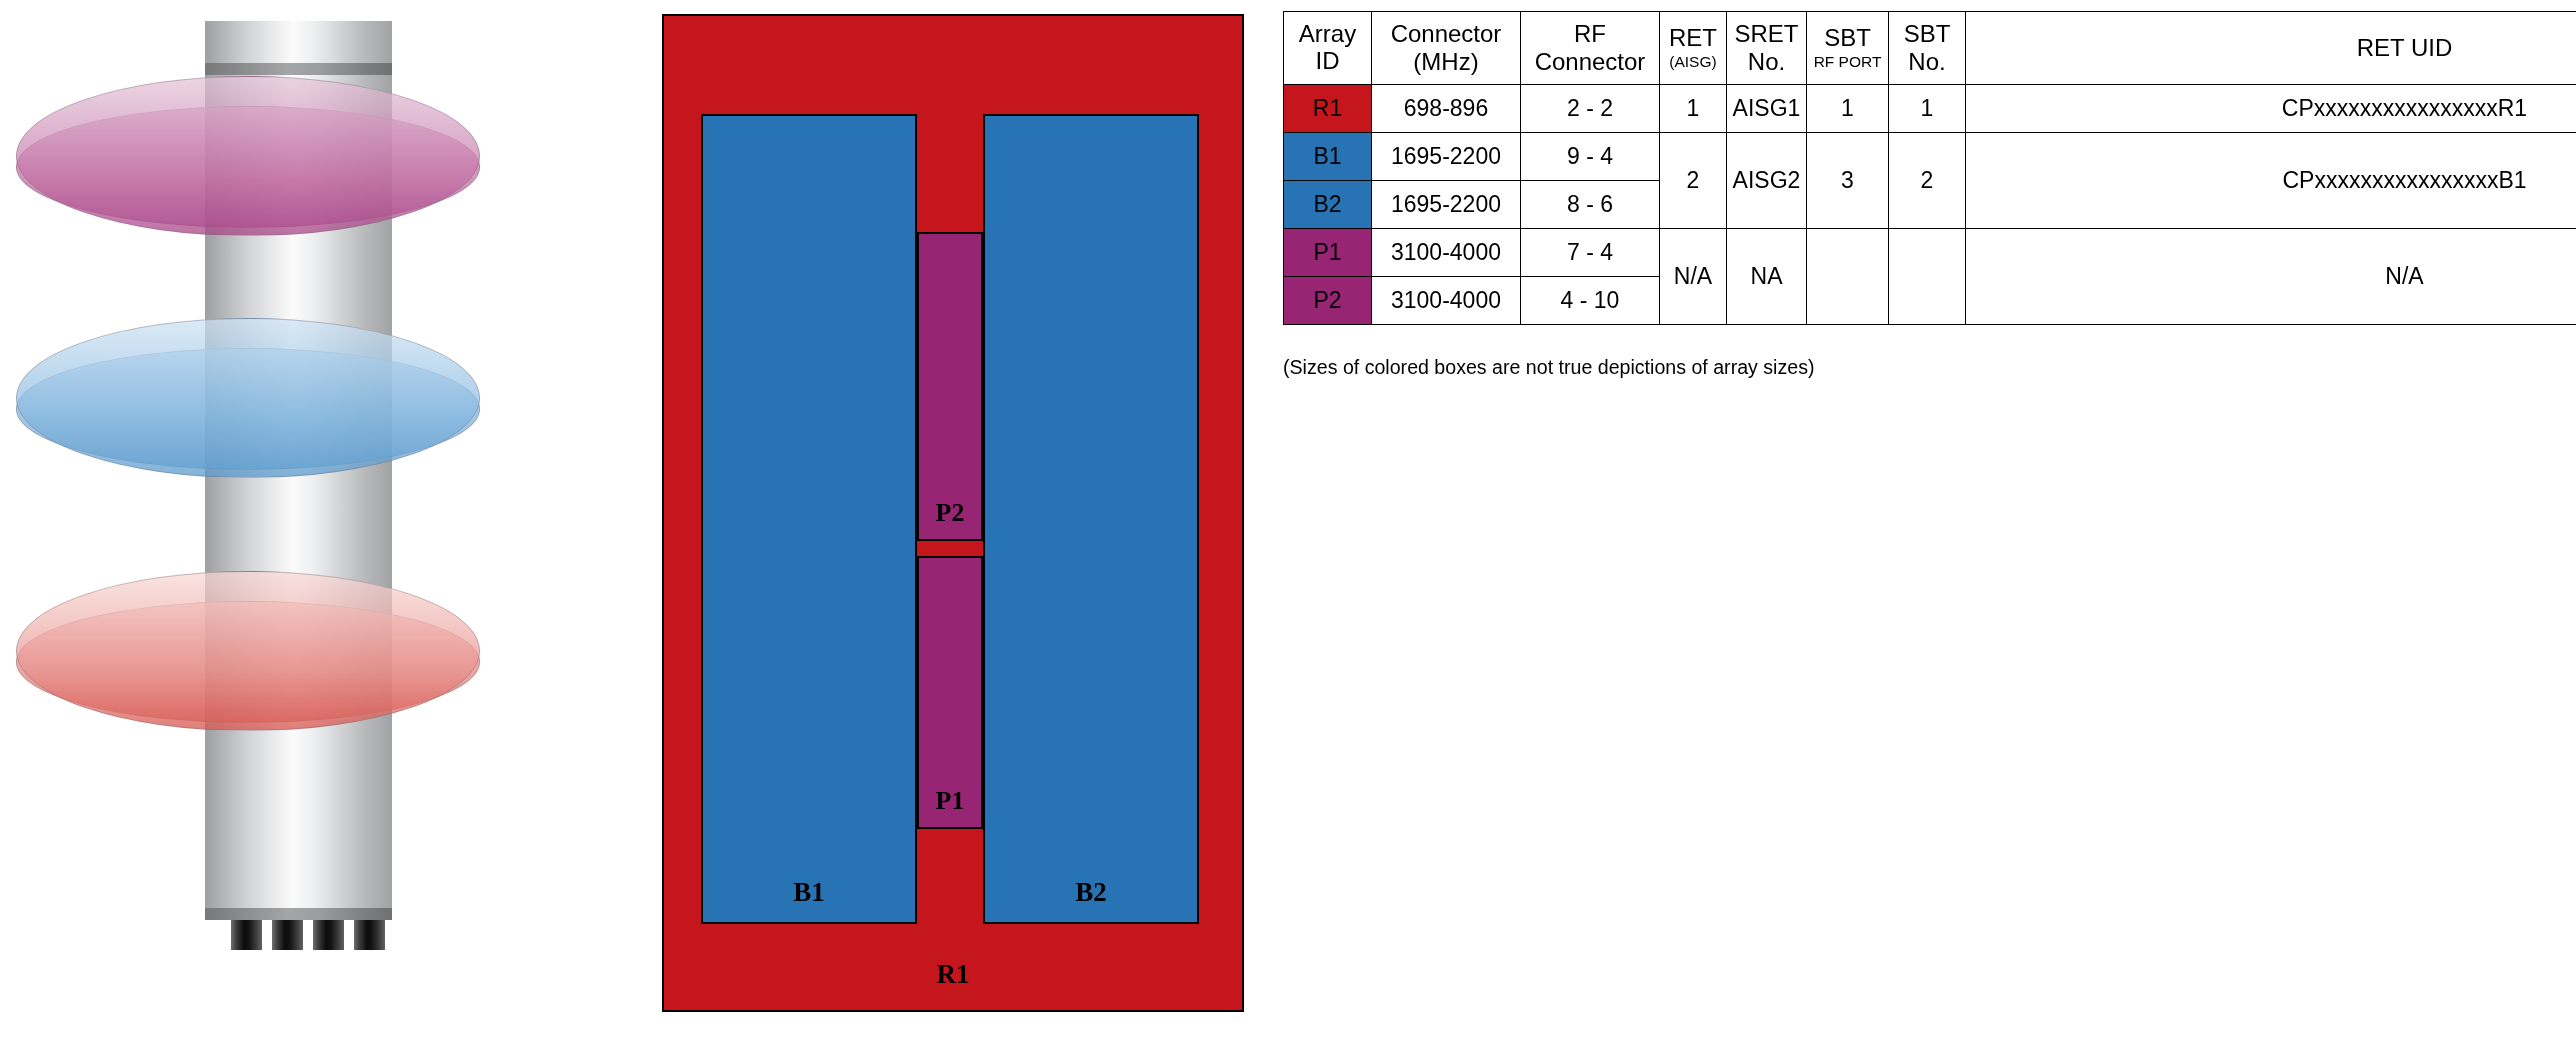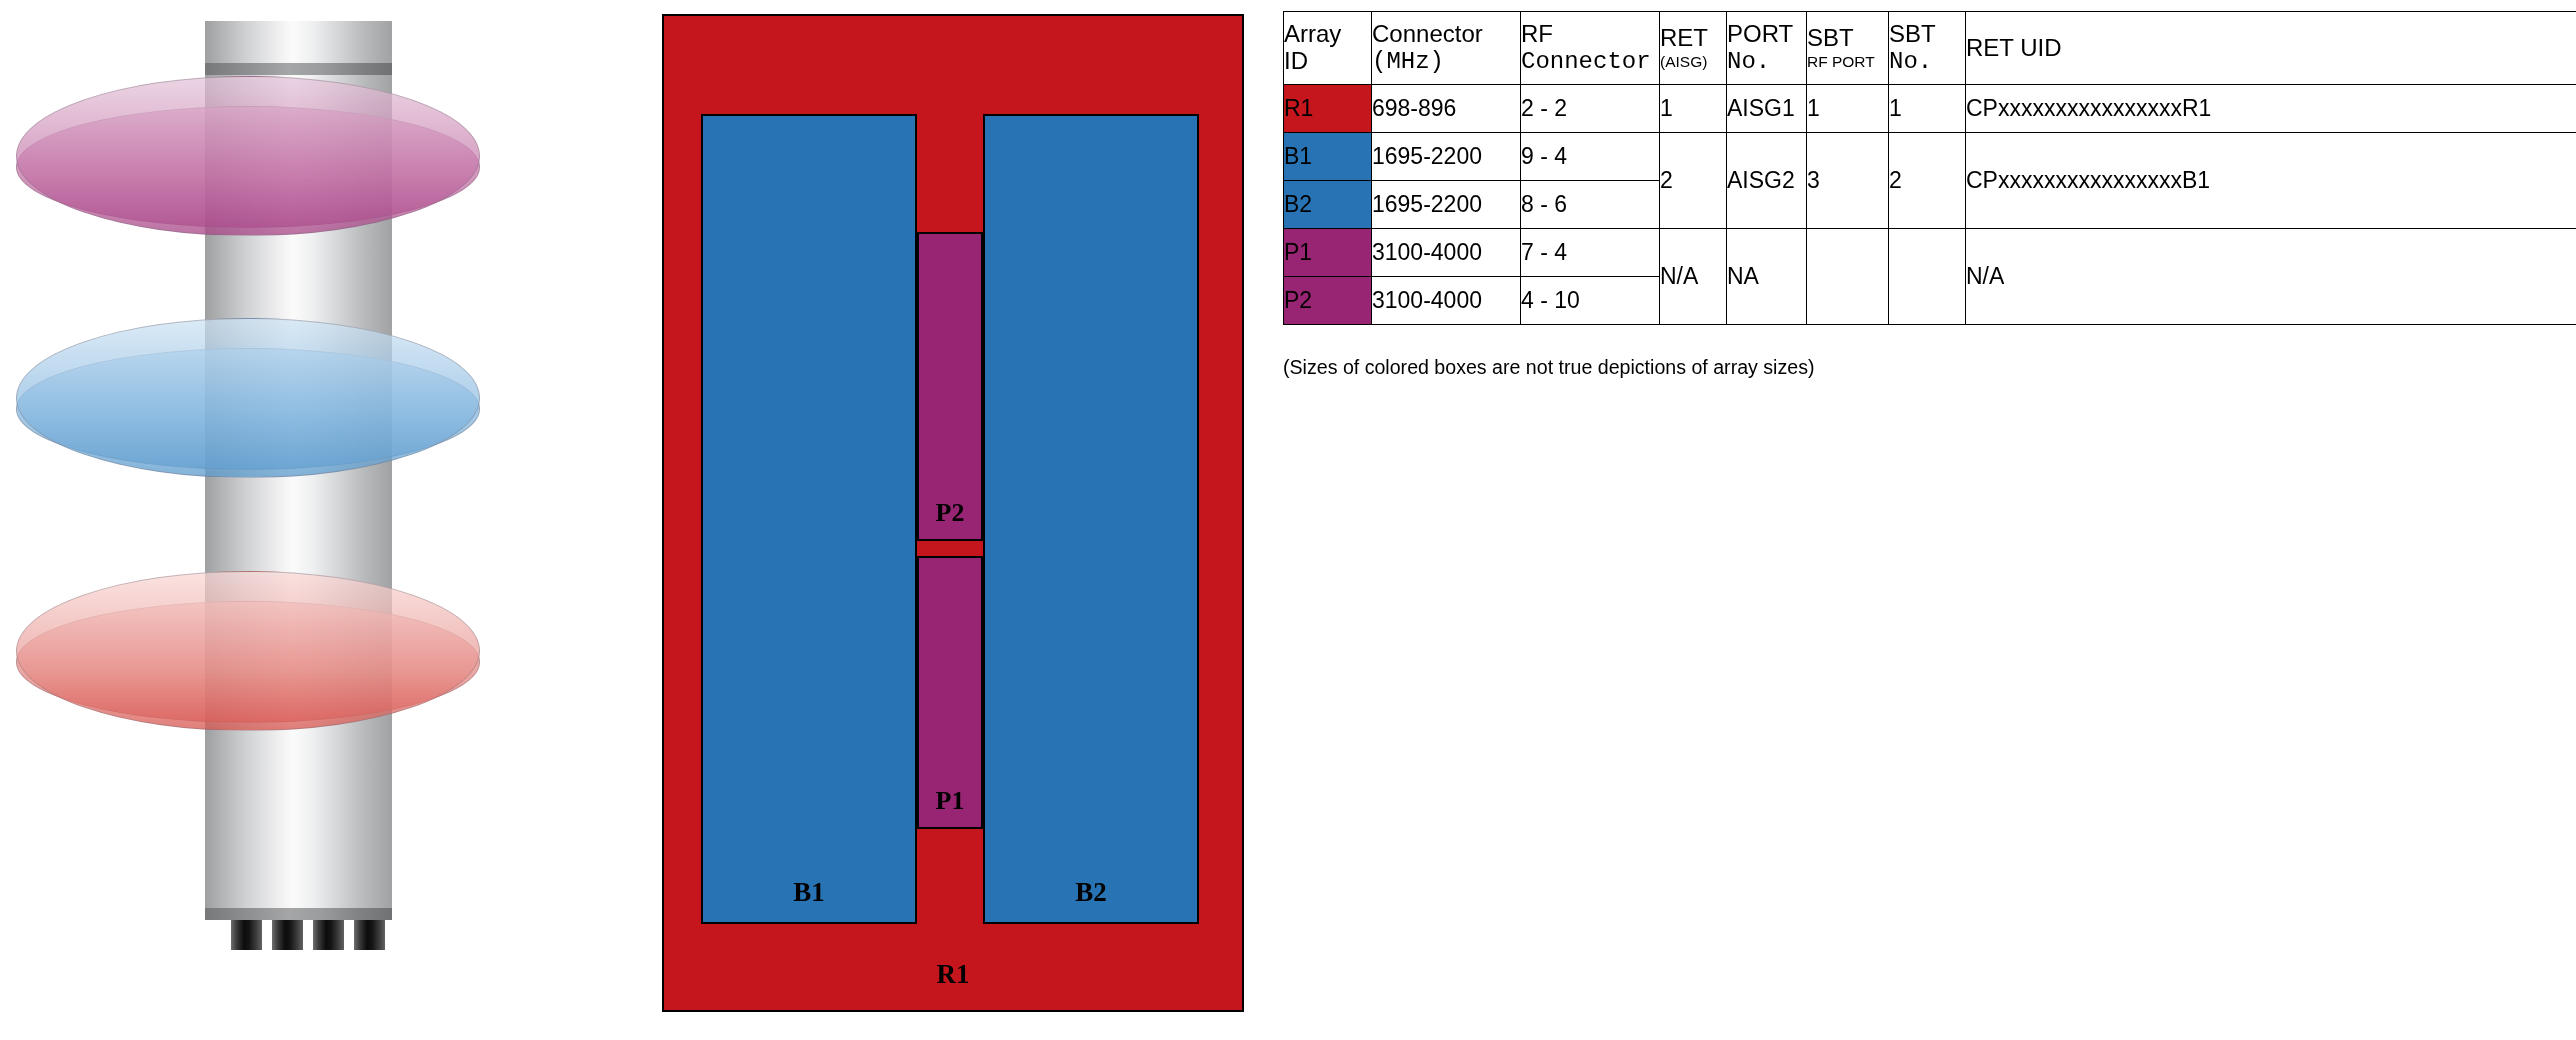--- a/index.html
+++ b/index.html
@@ -118,36 +118,36 @@
   #table-panel{ position:absolute;left:1283px;top:11.3px;width:1566px; }
 
   table.cfg{
     border-collapse:collapse;
     width:1561px;
     table-layout:fixed;
     background:#fff;
   }
   table.cfg td, table.cfg th{
     border:1.5px solid #000;
-    text-align:left;
+    text-align:center;
     vertical-align:middle;
     font-weight:normal;
     color:#000;
     padding:0;
   }
   table.cfg thead th{
     height:72px;
     font-size:24px;
     line-height:1.12;
   }
   table.cfg thead th .sub{
     display:block;font-size:15.5px;line-height:1.25;
   }
   table.cfg thead th .ln2{
-    display:block;font-size:24px;line-height:1.18;font-family:Liberation Mono, monospace;
+    display:block;font-size:24px;line-height:1.18;
   }
   table.cfg tbody td{
     height:47px;
     font-size:23px;
   }
   .arrayid{ font-size:23px; }
   .arrayid.red{ background:var(--red); }
   .arrayid.blue{ background:var(--blue); }
   .arrayid.magenta{ background:var(--magenta); }
 
@@ -250,21 +250,21 @@
         </th>
         <th>
           <span>RF</span>
           <span class="ln2">Connector</span>
         </th>
         <th>
           <span>RET</span>
           <span class="sub">(AISG)</span>
         </th>
         <th>
-          <span>PORT</span>
+          <span>SRET</span>
           <span class="ln2">No.</span>
         </th>
         <th>
           <span>SBT</span>
           <span class="sub">RF PORT</span>
         </th>
         <th>
           <span>SBT</span>
           <span class="ln2">No.</span>
         </th>

